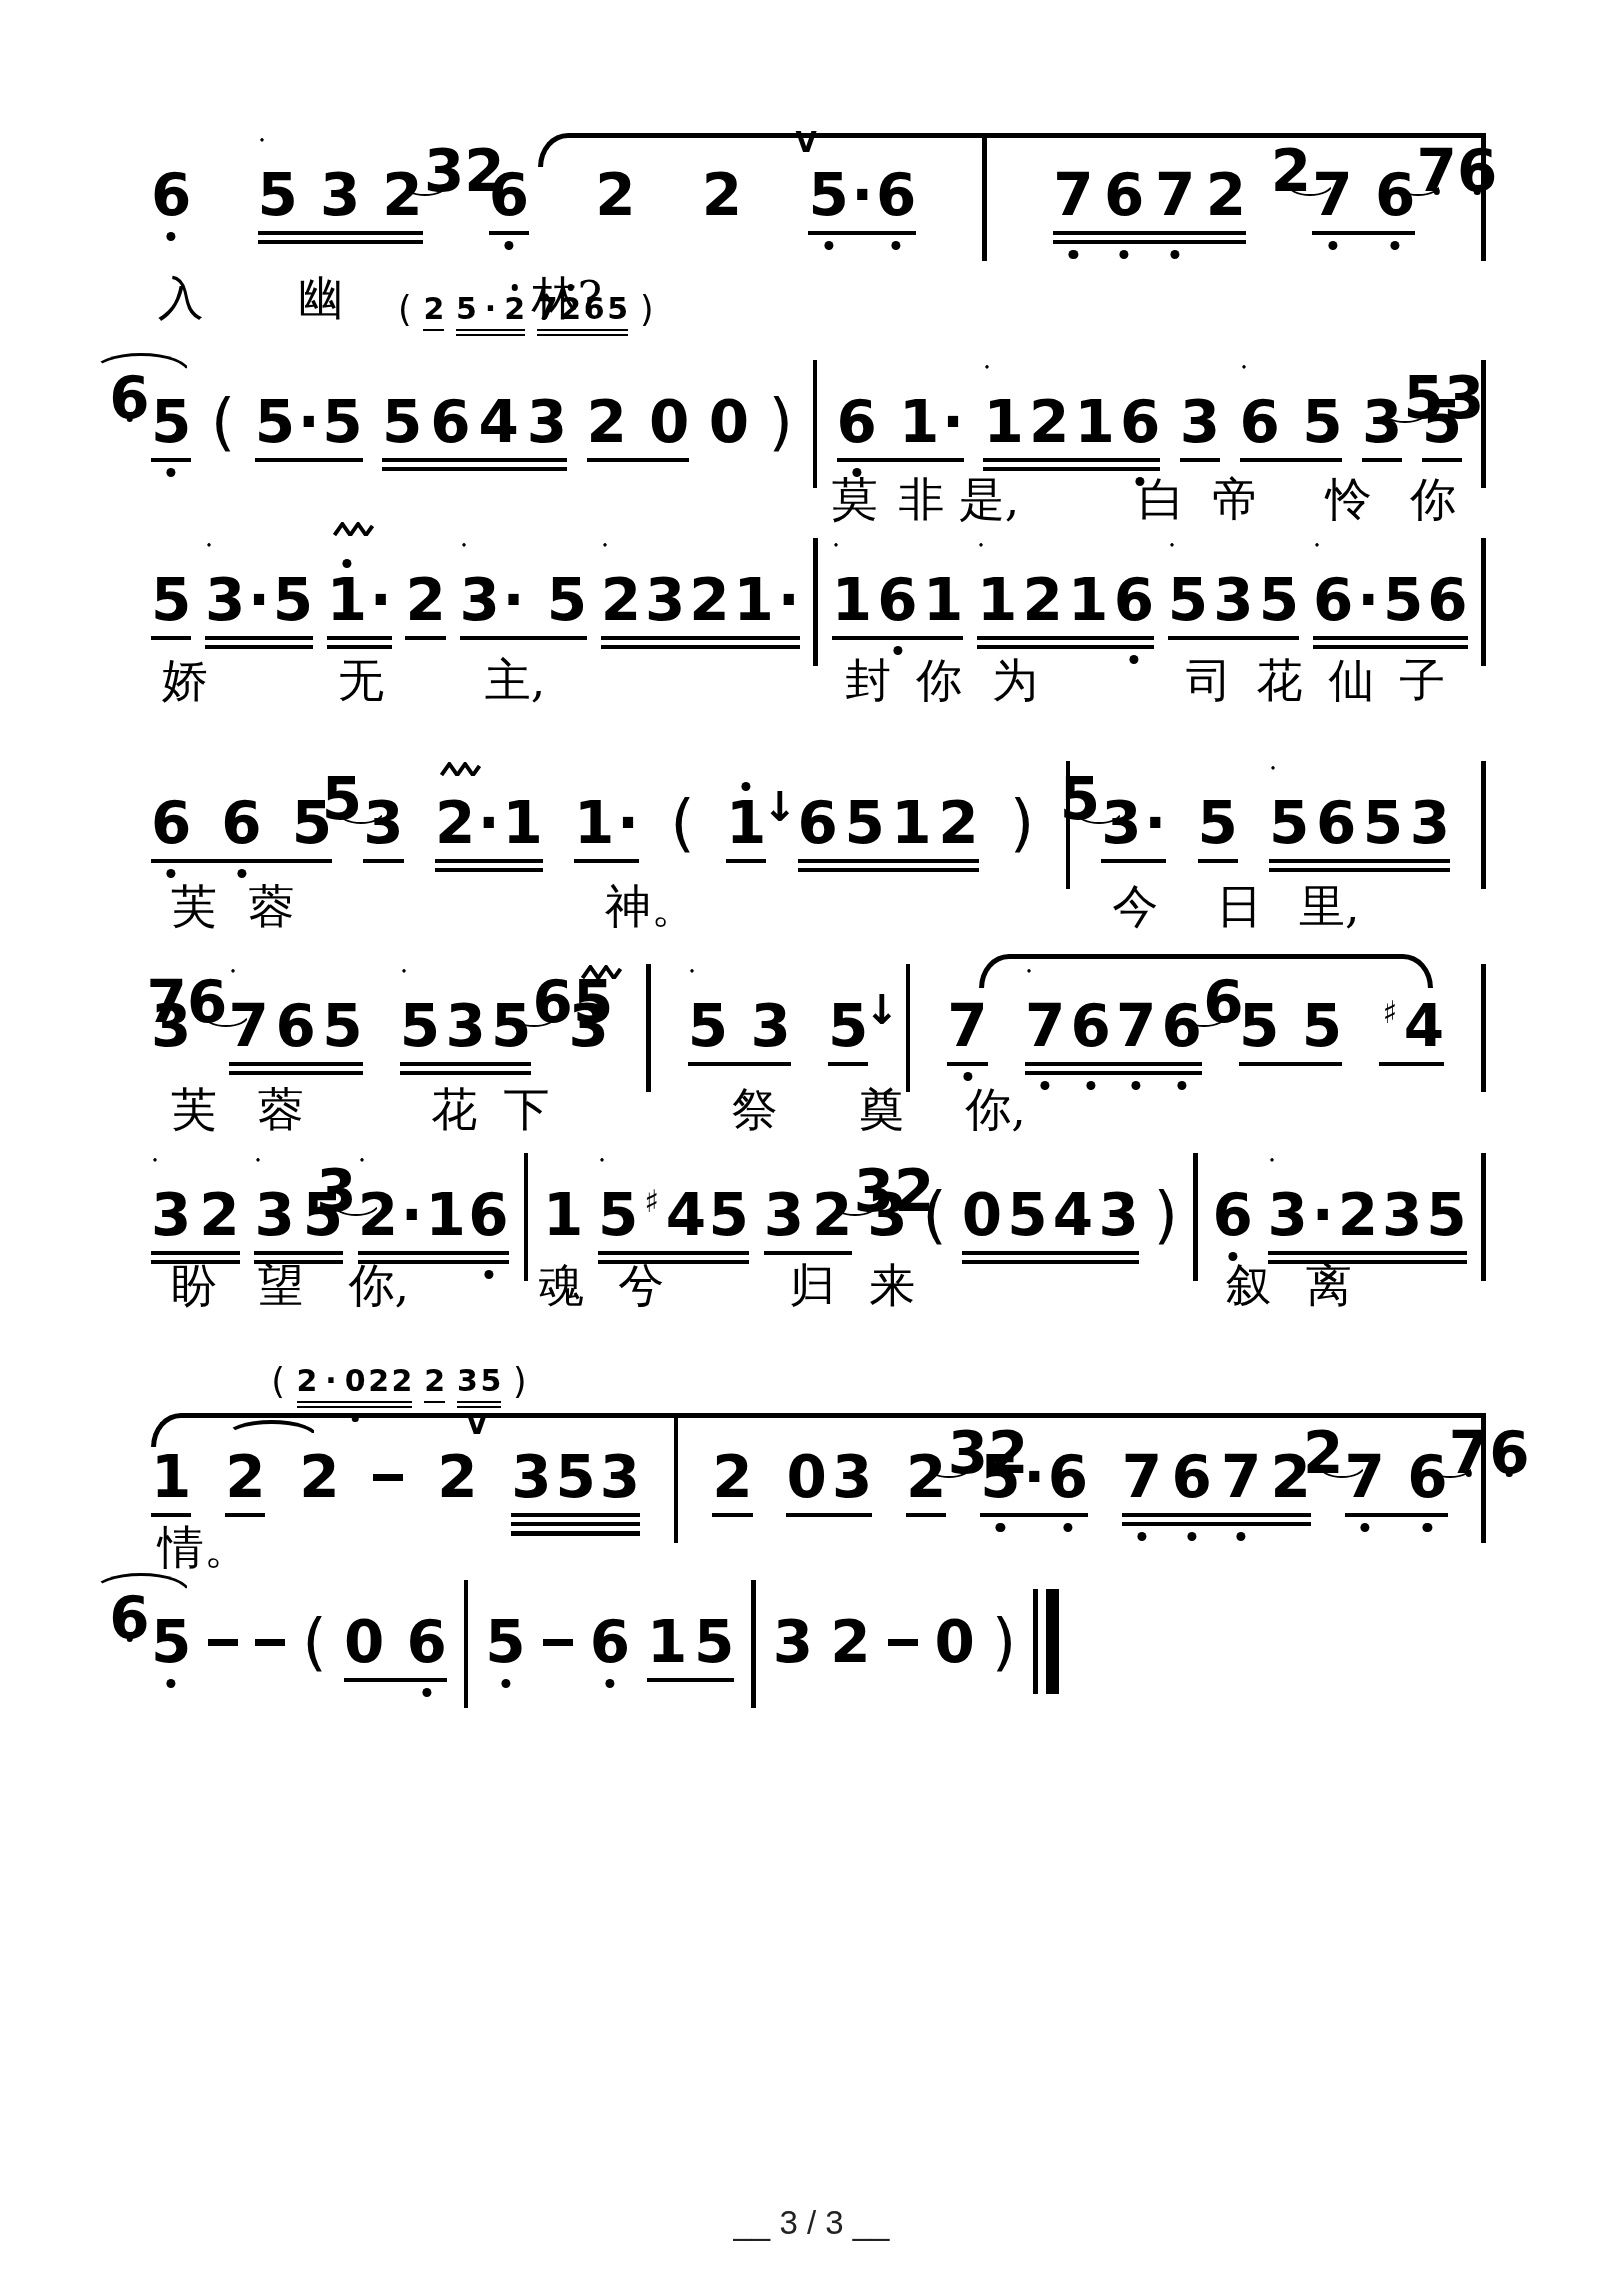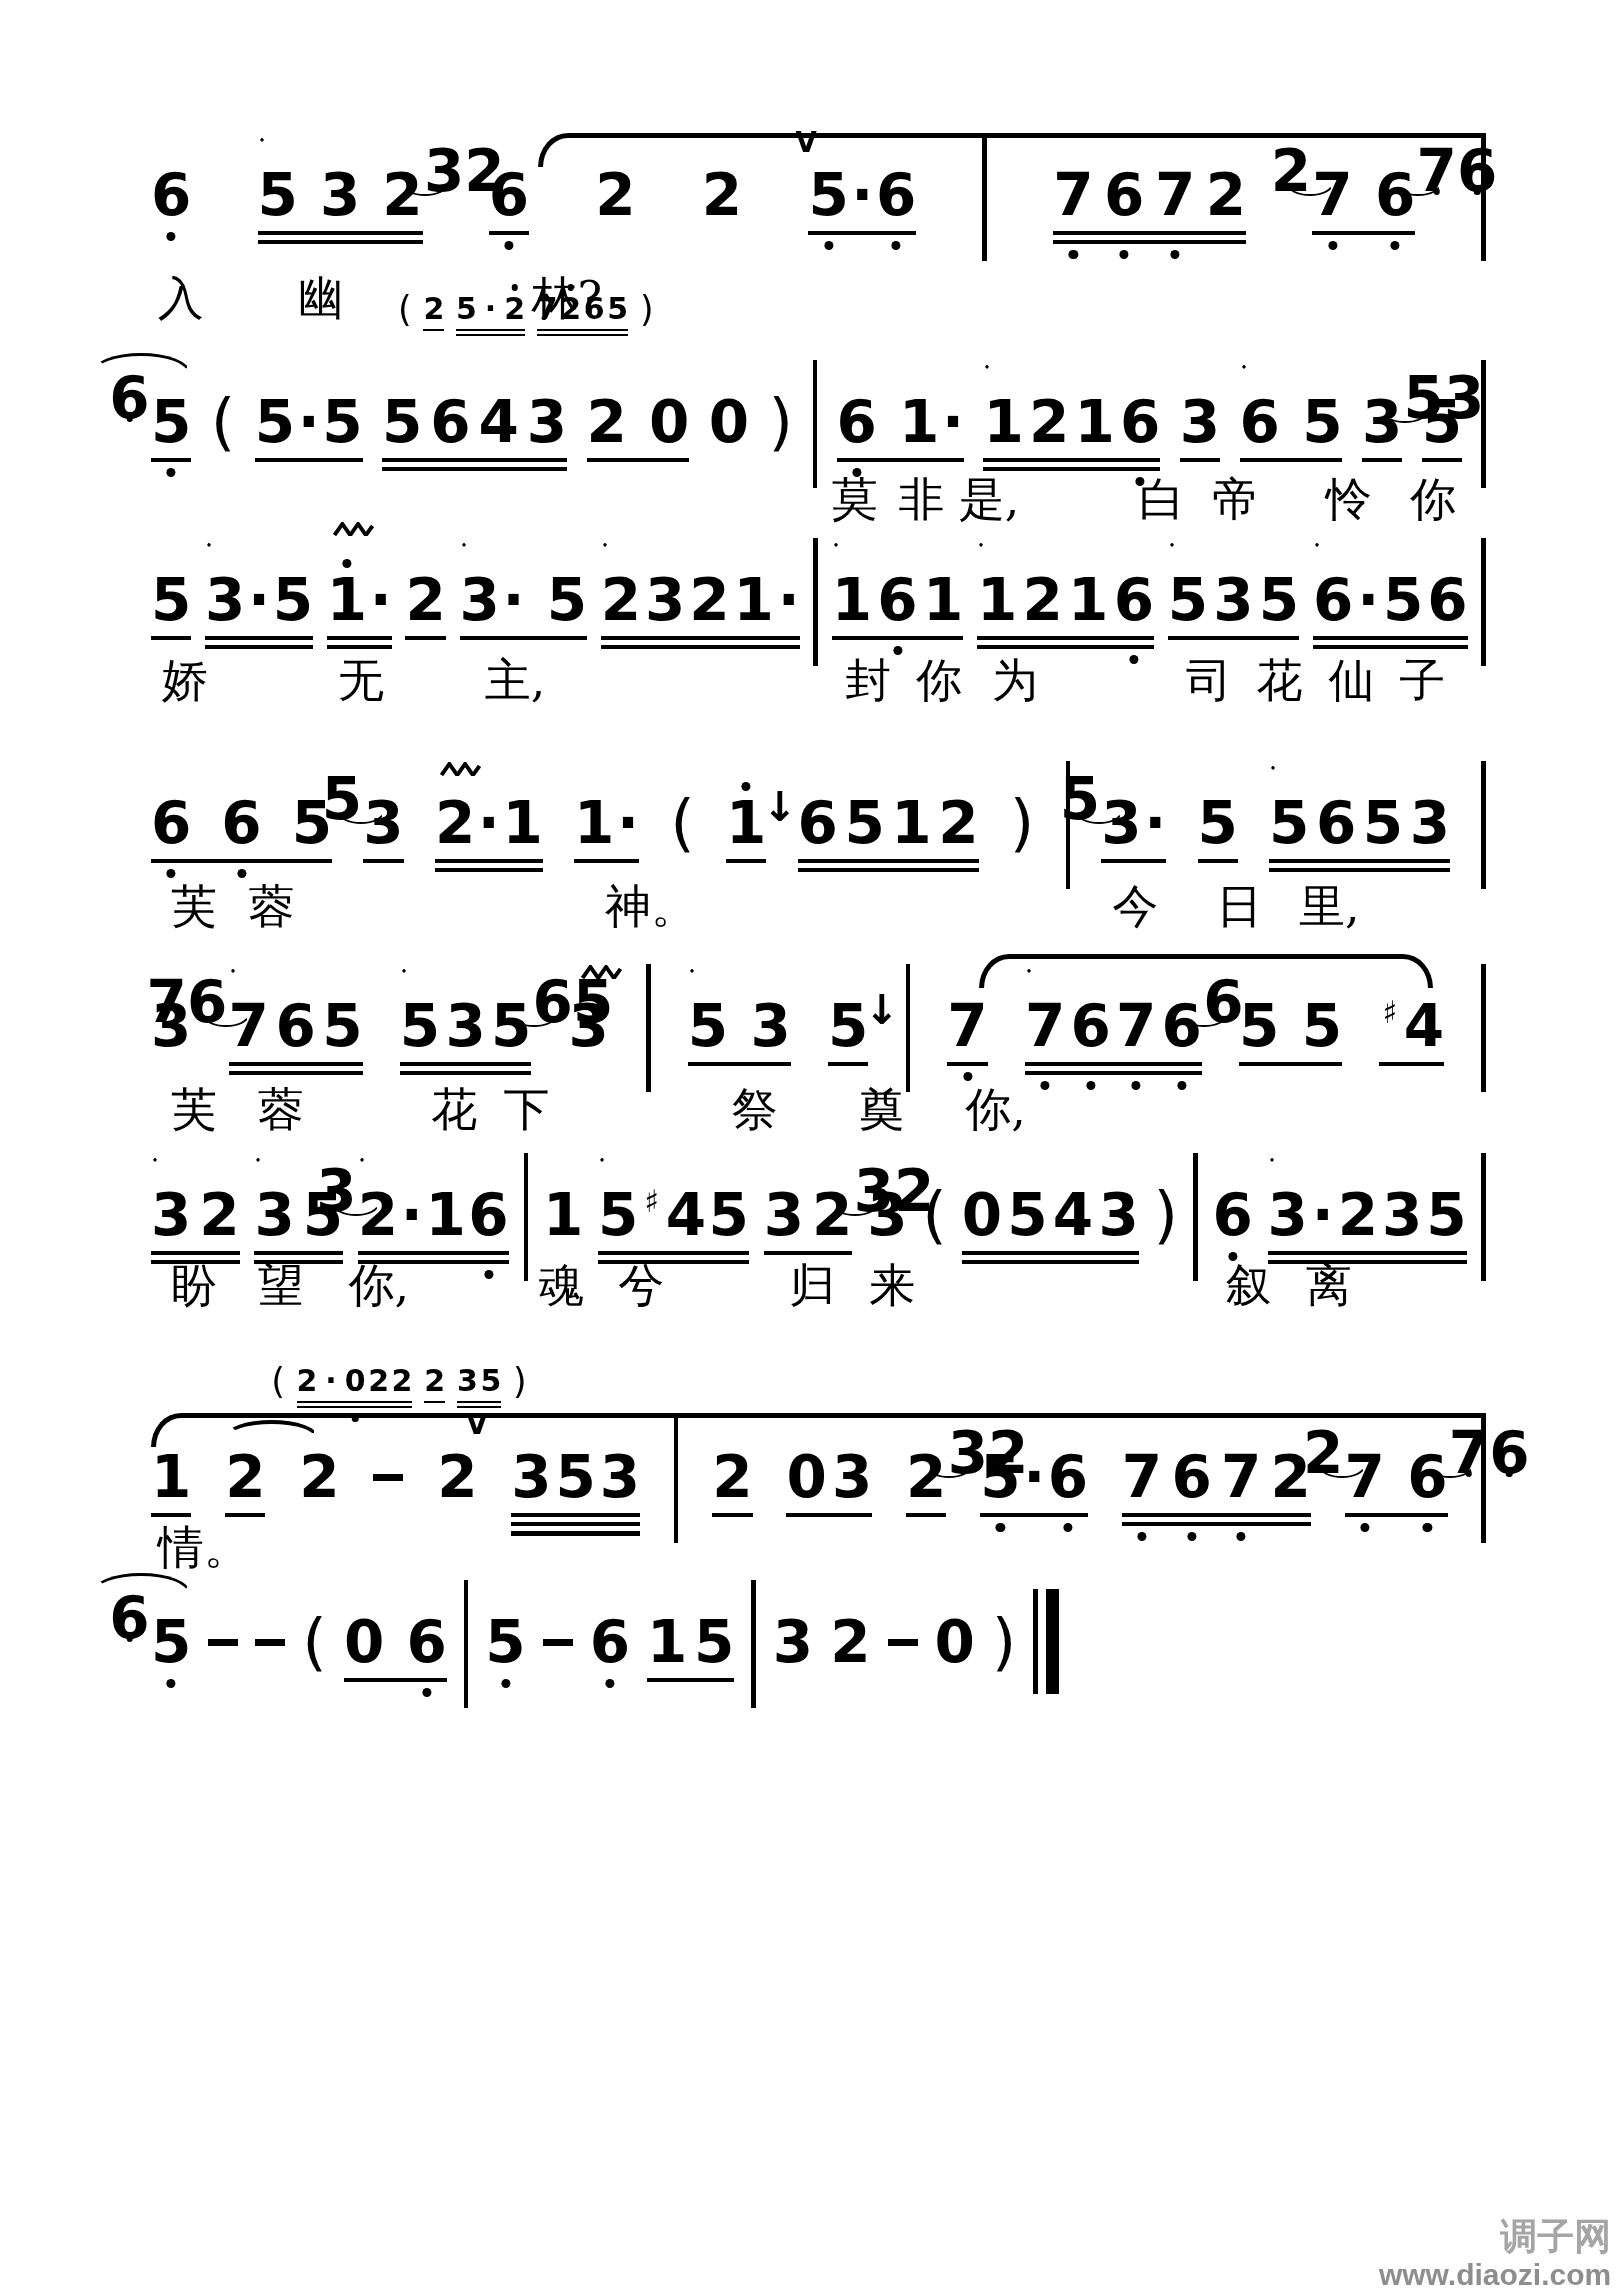--- a/index.html
+++ b/index.html
@@ -1077,19 +1077,16 @@
         </span>
         <span class="paren">)</span>
         <span class="finalbar">
           <span class="b1"></span>
           <span class="b2"></span>
         </span>
       </div>
     </div>
 
 
+  <div class="pagenum">__ 3 / 3 __</div>
 
-  <div class="wmark">
-    <div class="w1">调子网</div>
-    <div class="w2">www.diaozi.com</div>
-  </div>
 </div>
 
 
 </body></html>

